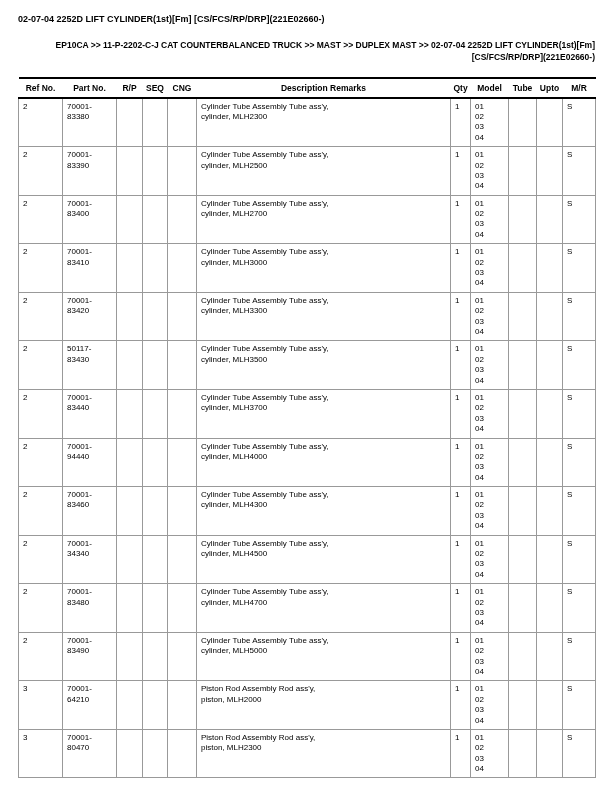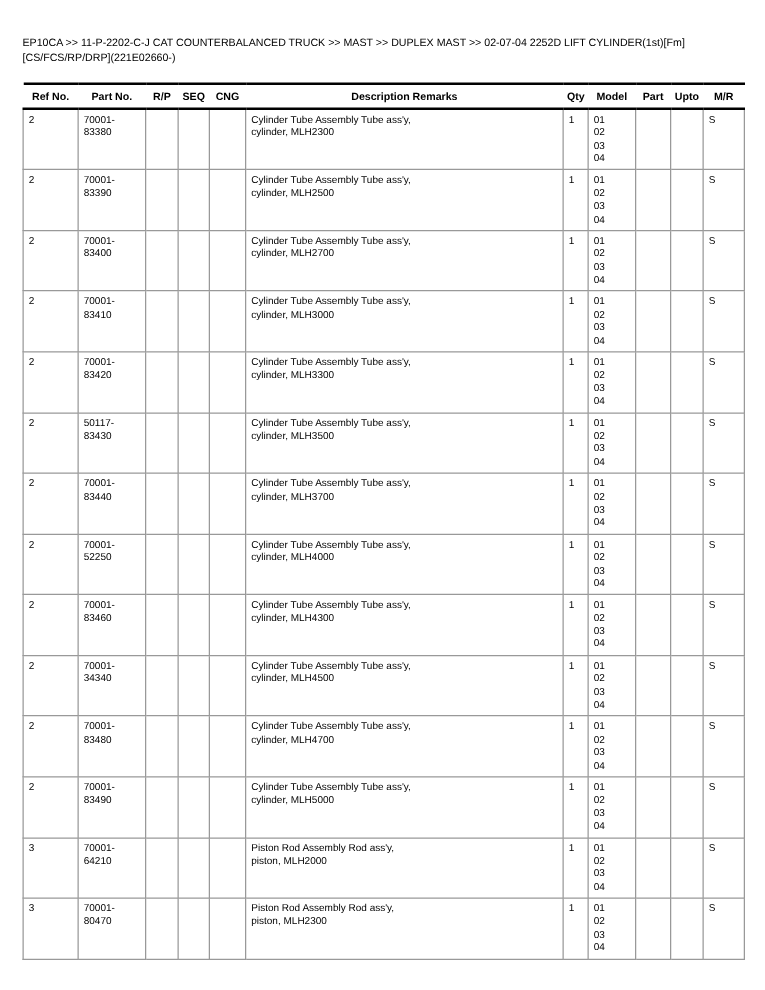--- a/index.html
+++ b/index.html
@@ -10,23 +10,24 @@
     overflow:hidden;
   }
   .page{padding:14px 17px 0 18px;}
   .doc-title{
     font-size:9px;
     font-weight:bold;
     line-height:1.2;
   }
   .breadcrumb{
     font-size:8.5px;
-    font-weight:normal;
+    font-weight:bold;
     margin-top:15px;
     line-height:1.4;
+    text-align:right;
   }
   table{
     width:100%;
     border-collapse:collapse;
     margin-top:13px;
     table-layout:fixed;
   }
   th{
     font-size:8.5px;
     font-weight:bold;
@@ -45,20 +46,21 @@
     white-space:pre-line;
     line-height:1.3;
     word-wrap:break-word;
   }
 </style>
 </head>
 <body>
 
 <div class="page">
 
+  <div class="doc-title">02-07-04 2252D LIFT CYLINDER(1st)[Fm] [CS/FCS/RP/DRP](221E02660-)</div>
 
   <div class="breadcrumb">EP10CA &gt;&gt; 11-P-2202-C-J CAT COUNTERBALANCED TRUCK &gt;&gt; MAST &gt;&gt; DUPLEX MAST &gt;&gt; 02-07-04 2252D LIFT CYLINDER(1st)[Fm] [CS/FCS/RP/DRP](221E02660-)</div>
 
   <table>
     <colgroup>
       <col style="width:44px">
       <col style="width:54px">
       <col style="width:26px">
       <col style="width:25px">
       <col style="width:29px">
@@ -72,21 +74,21 @@
     <thead>
       <tr>
         <th>Ref No.</th>
         <th>Part No.</th>
         <th>R/P</th>
         <th>SEQ</th>
         <th>CNG</th>
         <th>Description Remarks</th>
         <th>Qty</th>
         <th>Model</th>
-        <th>Part</th>
+        <th>Tube</th>
         <th>Upto</th>
         <th>M/R</th>
       </tr>
     </thead>
     <tbody>
         <tr>
       <td>2</td>
       <td>70001-83380</td>
       <td></td>
       <td></td>
@@ -199,21 +201,21 @@
       <td>01
 02
 03
 04</td>
       <td></td>
       <td></td>
       <td>S</td>
     </tr>
         <tr>
       <td>2</td>
-      <td>70001-52250</td>
+      <td>70001-94440</td>
       <td></td>
       <td></td>
       <td></td>
       <td>Cylinder Tube Assembly Tube ass'y,
 cylinder, MLH4000</td>
       <td>1</td>
       <td>01
 02
 03
 04</td>

